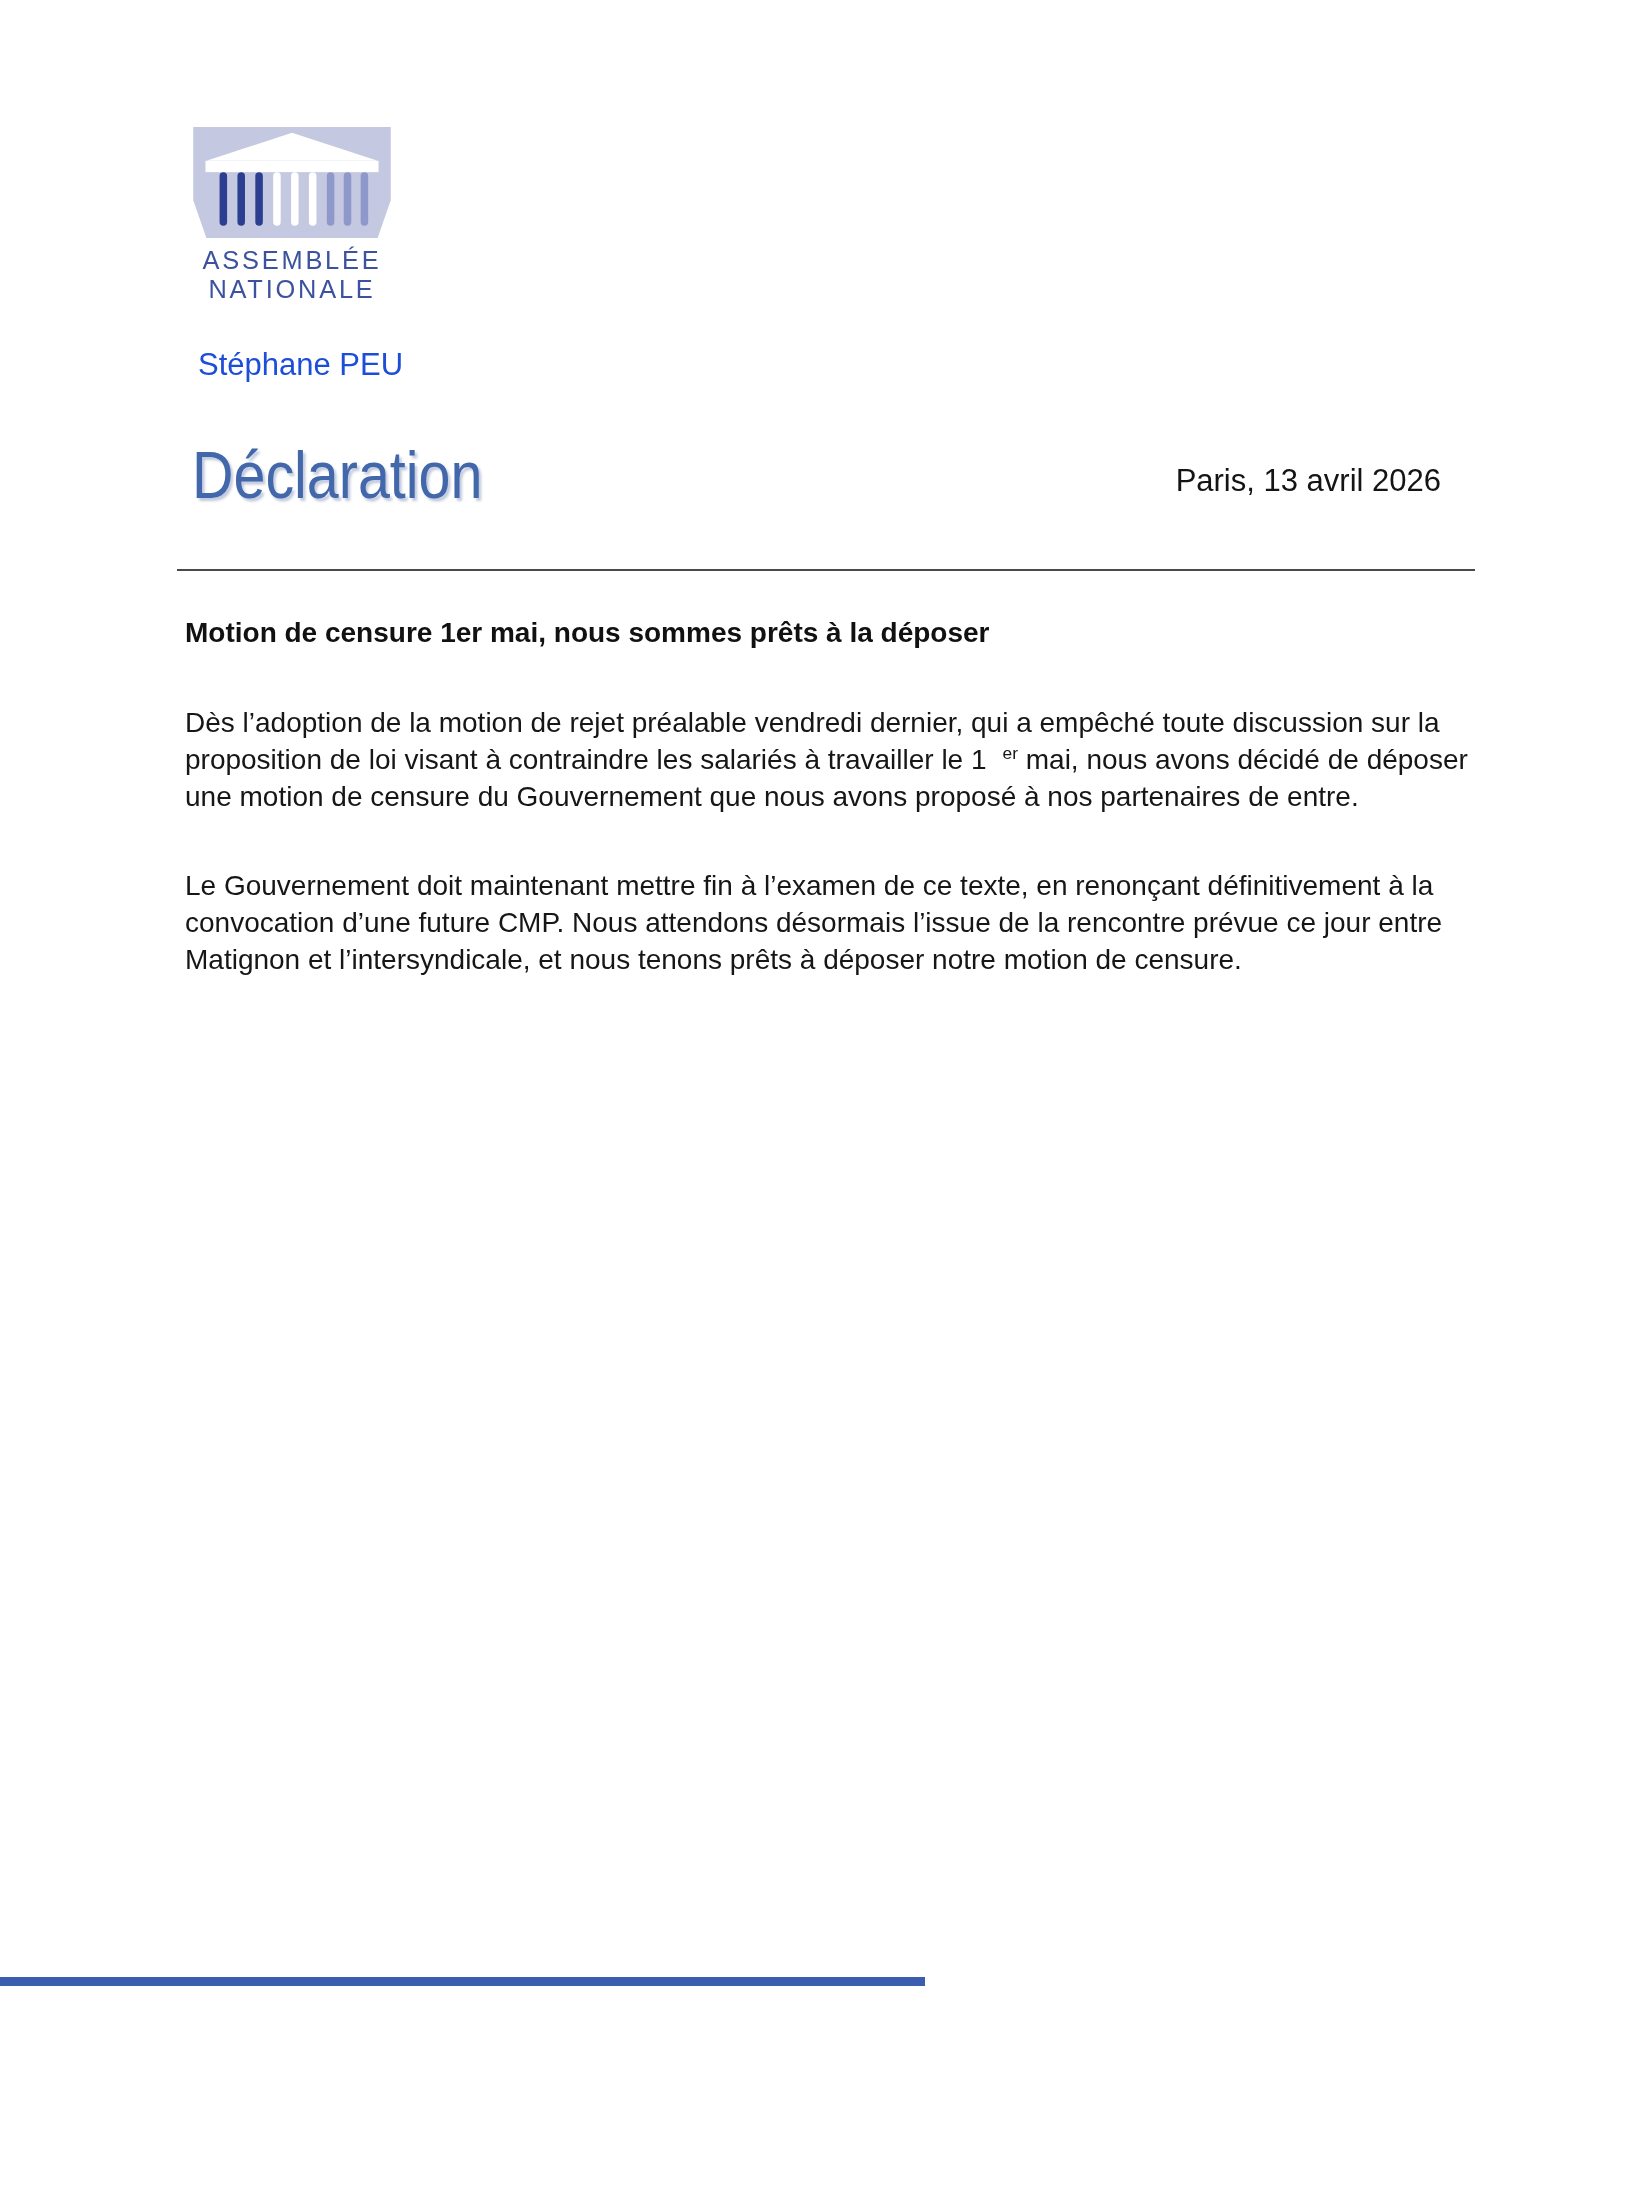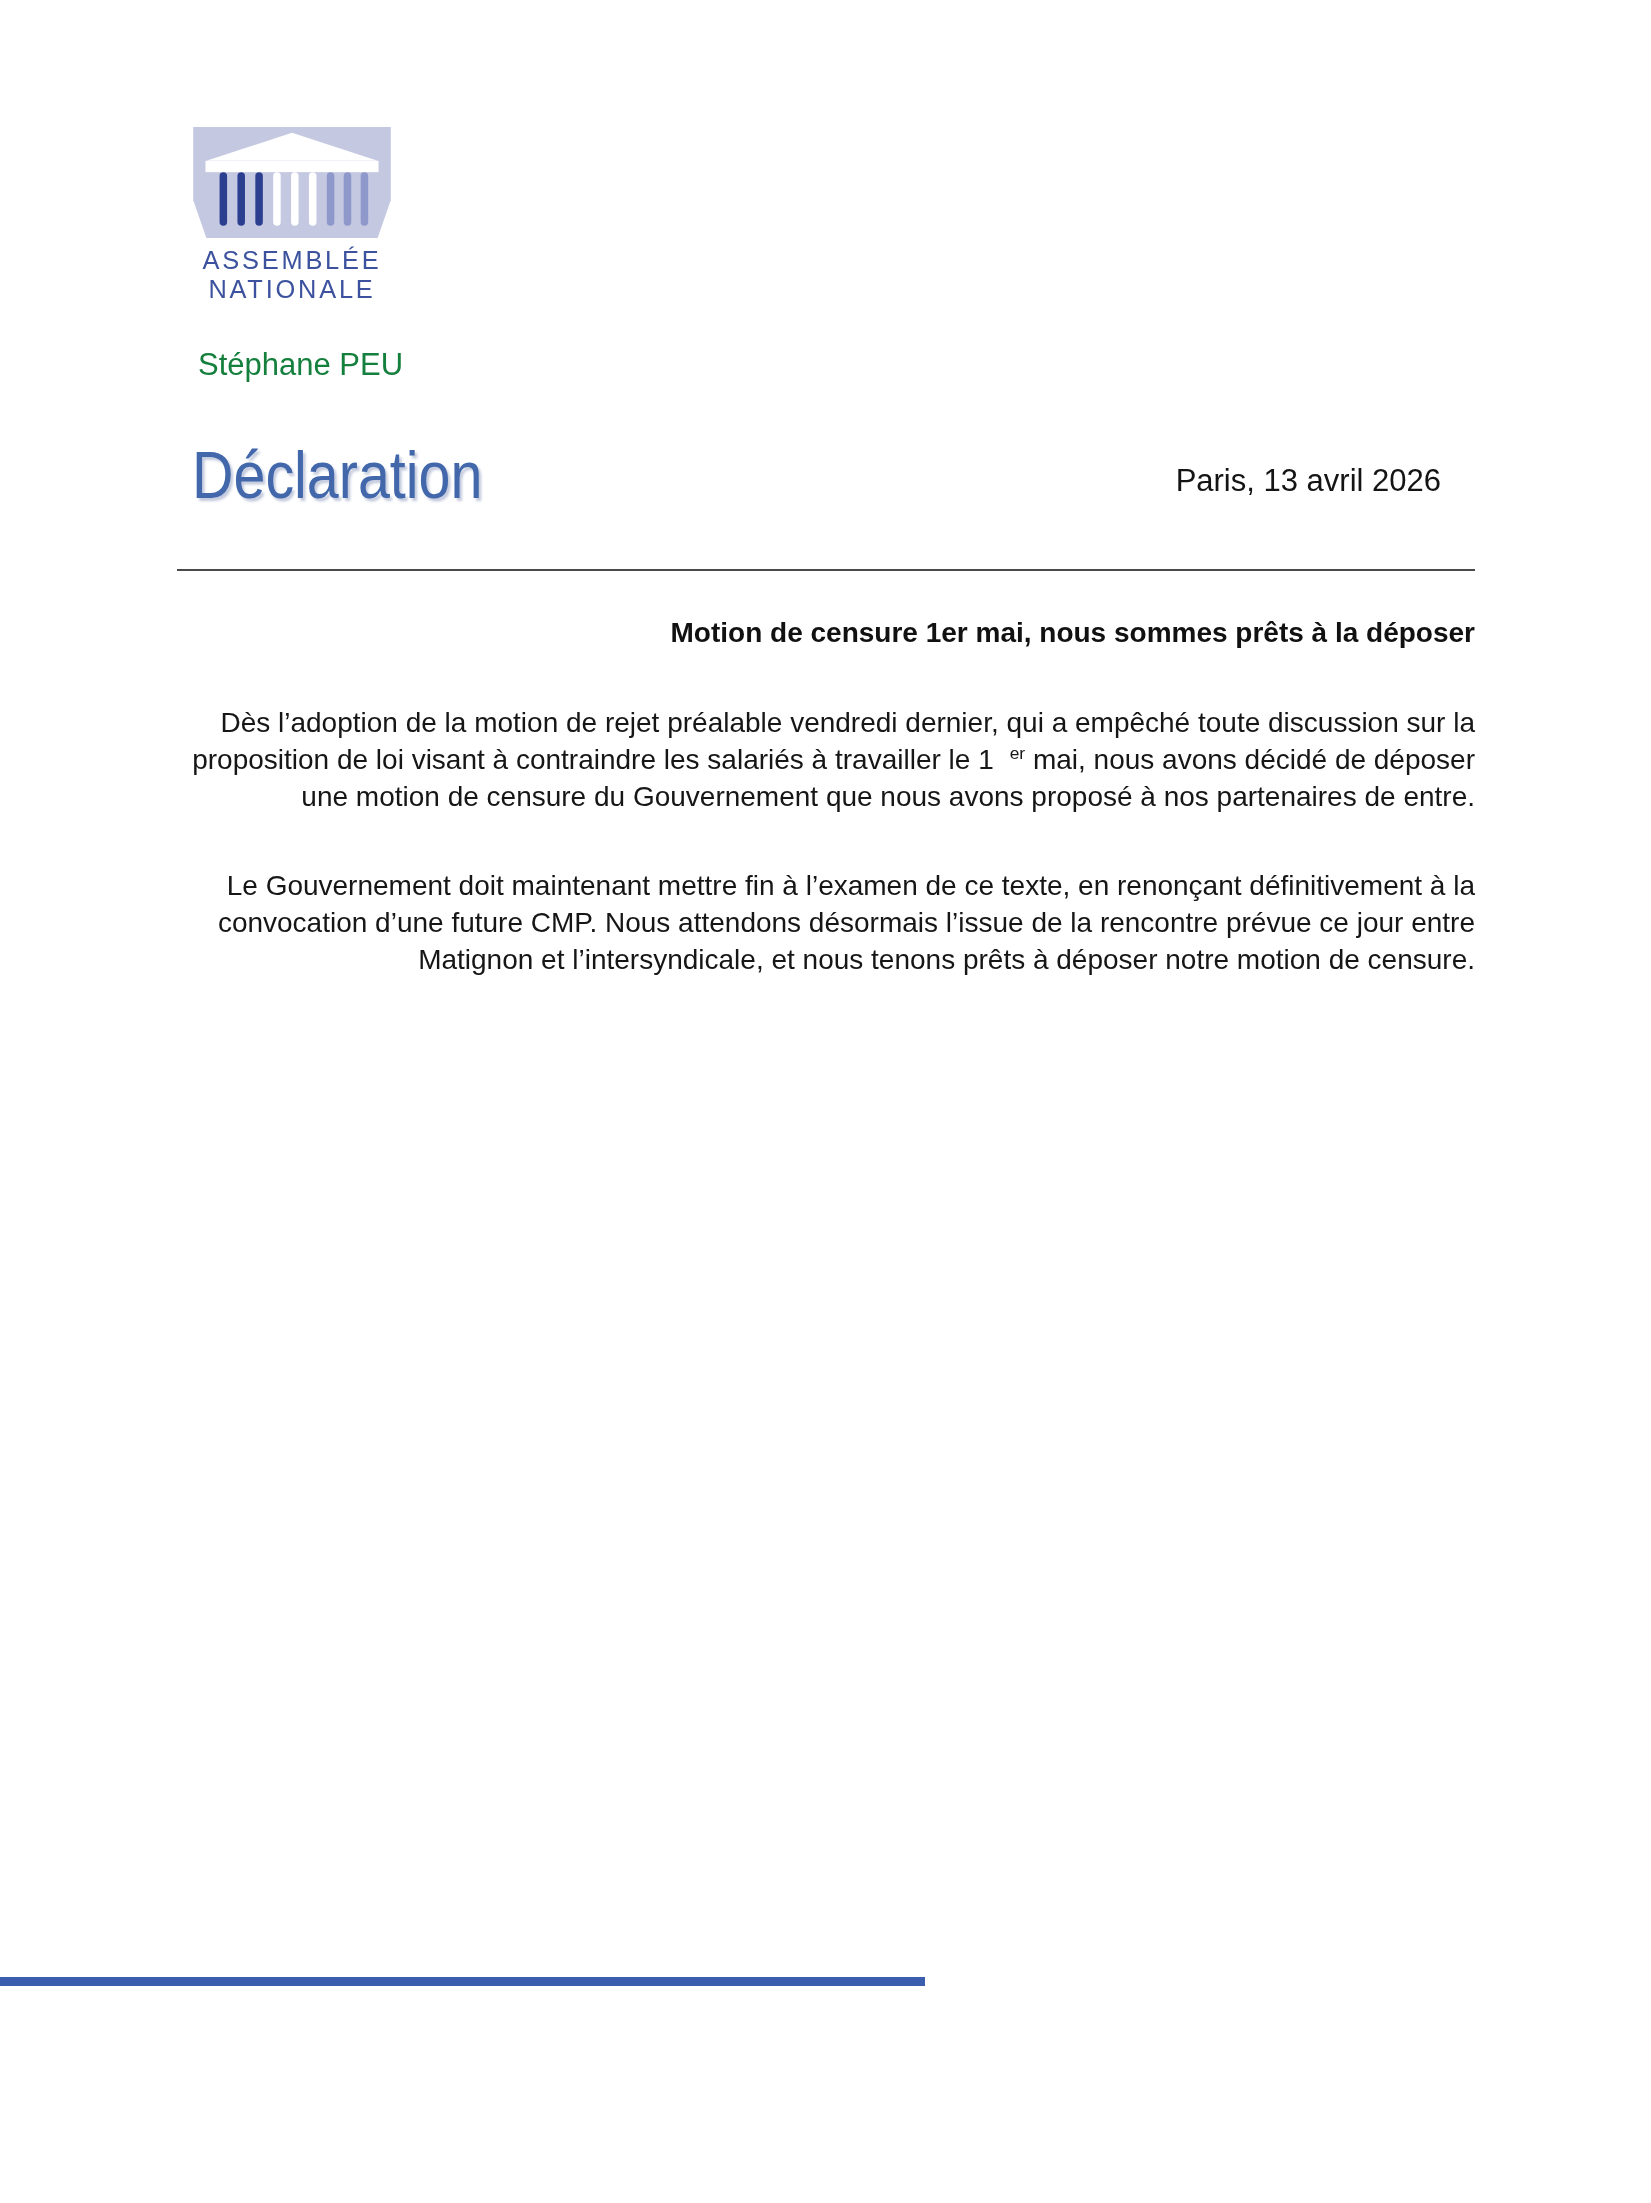--- a/index.html
+++ b/index.html
@@ -28,21 +28,21 @@
     letter-spacing:2.8px;
     font-weight:400;
   }
 
   
   .author{
     position:absolute;
     left:198px;
     top:347px;
     font-size:31px;
-    color:#15803d;
+    color:#1d4ed8;
   }
   .doc-type{
     position:absolute;
     left:192px;
     top:437px;
     font-size:66px;
     font-weight:400;
     letter-spacing:0px;
     transform:scaleX(0.87);
     transform-origin:left top;
@@ -66,21 +66,20 @@
 
   
   .content{
     position:absolute;
     left:185px;
     top:614px;
     width:1290px;
     font-size:28px;
     line-height:37px;
     color:#161616;
-    text-align:right;
   }
   .content .doc-title{
     font-size:28px;
     line-height:37px;
     font-weight:700;
     margin:0 0 53px 0;
     color:#111111;
   }
   .content p{
     margin:0 0 52px 0;

